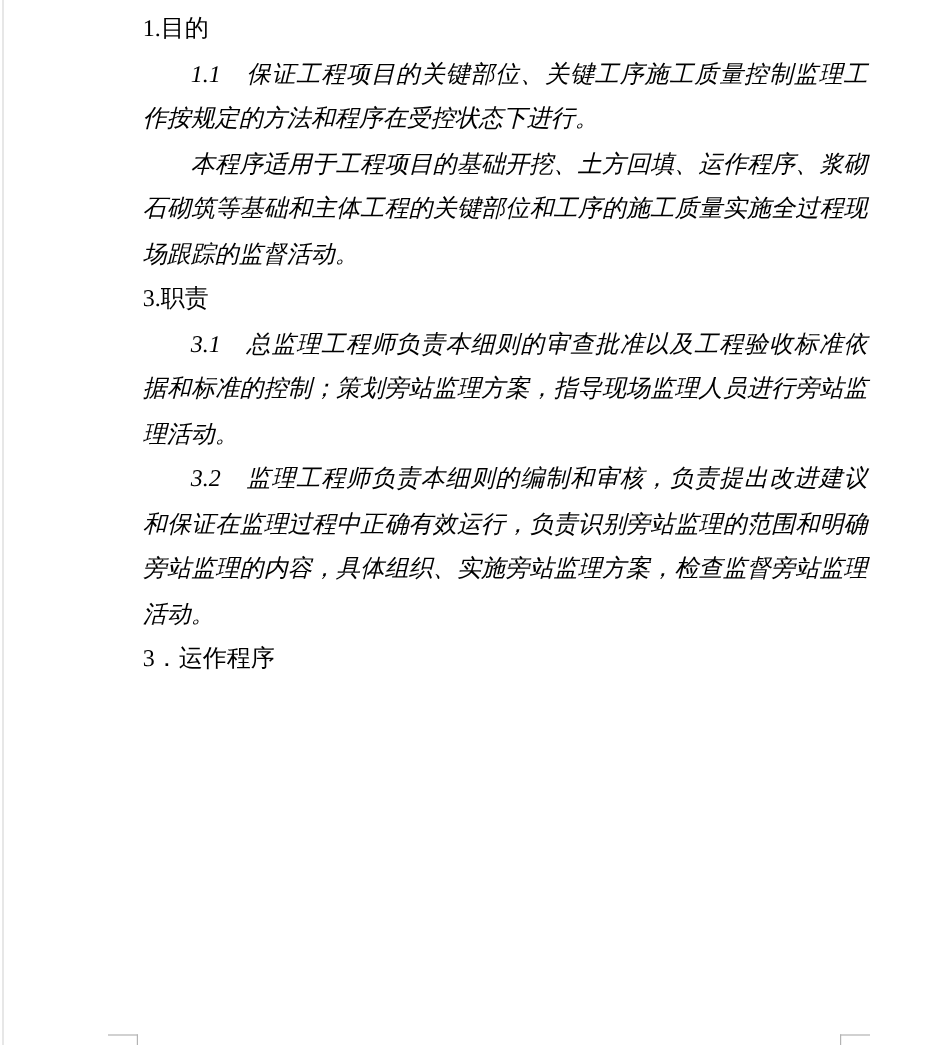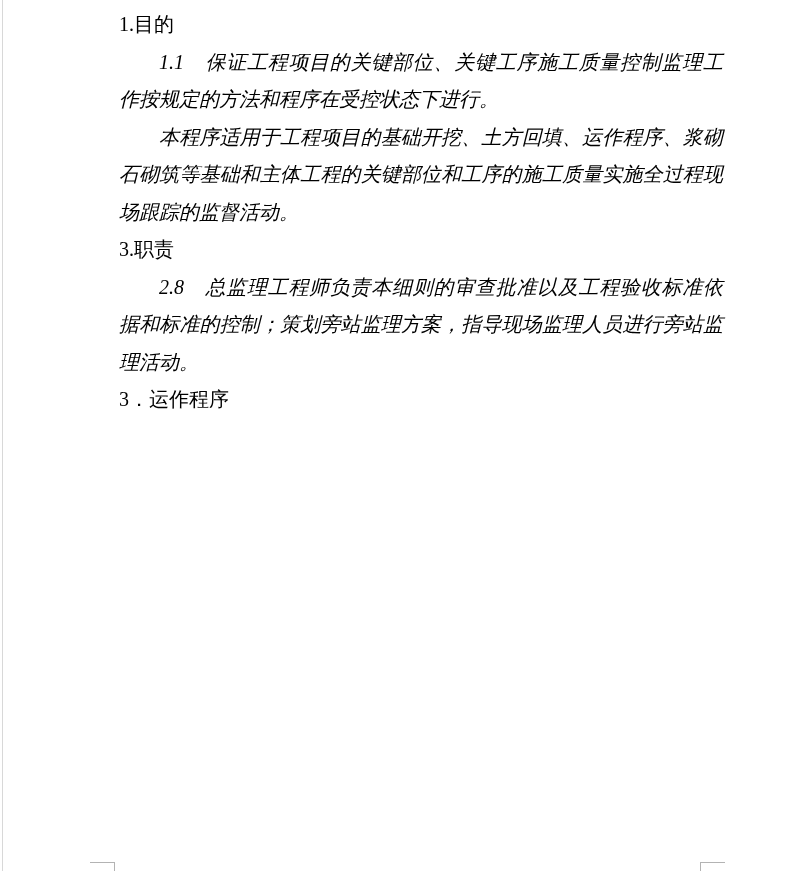--- a/index.html
+++ b/index.html
@@ -61,18 +61,19 @@
 </head>
 <body>
 
 <div class="page-edge-left"></div>
 
 <div class="text-area" id="text-area">
     <p class="para heading">1.目的</p>
     <p class="para body">1.1　保证工程项目的关键部位、关键工序施工质量控制监理工作按规定的方法和程序在受控状态下进行。</p>
     <p class="para body">本程序适用于工程项目的基础开挖、土方回填、运作程序、浆砌石砌筑等基础和主体工程的关键部位和工序的施工质量实施全过程现场跟踪的监督活动。</p>
     <p class="para heading">3.职责</p>
-    <p class="para body">2.8　总监理工程师负责本细则的审查批准以及工程验收标准依据和标准的控制；策划旁站监理方案，指导现场监理人员进行旁站监理活动。</p>
+    <p class="para body">3.1　总监理工程师负责本细则的审查批准以及工程验收标准依据和标准的控制；策划旁站监理方案，指导现场监理人员进行旁站监理活动。</p>
+    <p class="para body">3.2　监理工程师负责本细则的编制和审核，负责提出改进建议和保证在监理过程中正确有效运行，负责识别旁站监理的范围和明确旁站监理的内容，具体组织、实施旁站监理方案，检查监督旁站监理活动。</p>
     <p class="para heading">3．运作程序</p>
   </div>
 
 <div class="crop-mark bottom-left"></div>
 <div class="crop-mark bottom-right"></div>
 
 </body></html>

